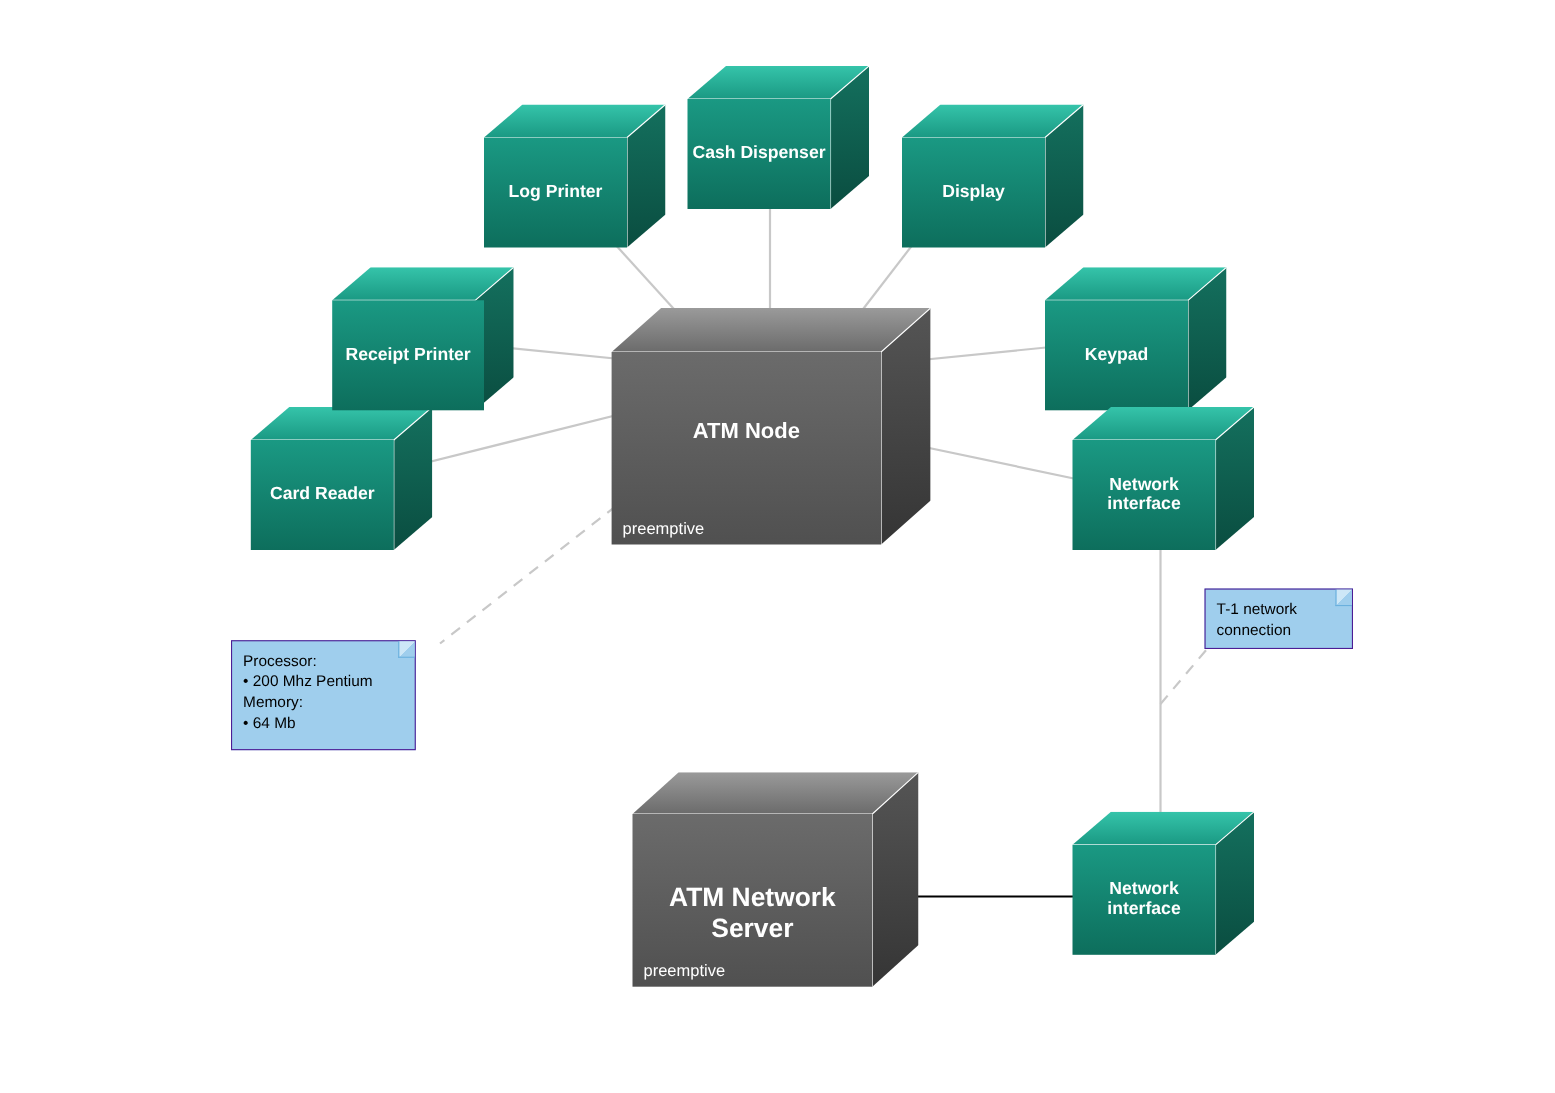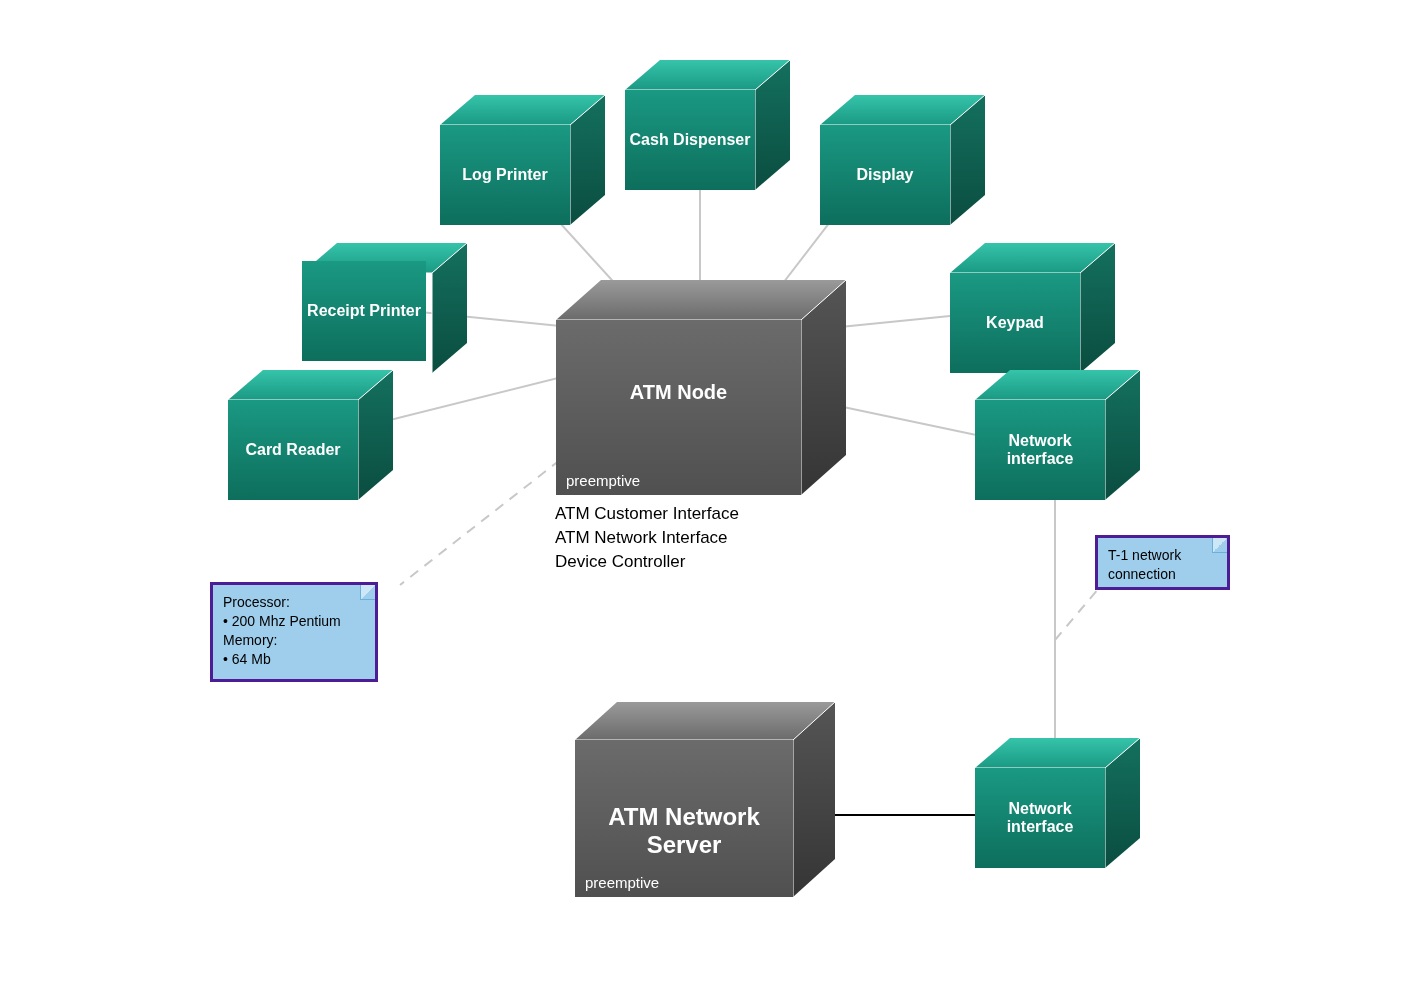--- a/index.html
+++ b/index.html
@@ -38,21 +38,21 @@
   font-size: 16px;
   text-align: center;
   padding: 4px;
   box-sizing: border-box;
 }
 .green .front { background: linear-gradient(to bottom, #1a9983, #0d6e5c); }
 .gray .front { background: linear-gradient(to bottom, #6b6b6b, #505050); }
 .note {
   position: absolute;
   background: #9fceed;
-  border: 3px solid #4c1d95;
+  border: 1px solid #4c1d95;
   font-size: 14px;
   padding: 8px 10px;
   box-sizing: border-box;
   line-height: 1.35;
 }
 .note .fold {
   position: absolute;
   top: 0;
   right: 0;
   width: 14px;
@@ -141,21 +141,21 @@
           </linearGradient>
       <linearGradient id="gs2" x1="0" y1="1" x2="0" y2="0">
             <stop offset="0" stop-color="#0a4d40"></stop>
             <stop offset="1" stop-color="#14705e"></stop>
           </linearGradient>
     </defs>
     <line x1="0" y1="30" x2="130" y2="30" stroke="white" stroke-width="1"></line>
     <line x1="130" y1="30" x2="130" y2="130" stroke="white" stroke-width="1"></line>
     <line x1="130" y1="30" x2="165" y2="0" stroke="white" stroke-width="1"></line>
   </svg>
-  <div class="front" style="left:0;top:18px;width:124px;height:100px;">
+  <div class="front" style="left:0;top:30px;width:138px;height:100px;">
     <span class="front-title">Receipt Printer</span>
   </div>
 </div>
 
 <div class="cube green" style="left:440px; top:95px;">
   <svg width="165" height="130" style="position:absolute;top:0;left:0;" viewBox="0 0 165 130">
     <polygon points="0,30 35,0 165,0 130,30" fill="url(#gt3)"></polygon>
     <polygon points="130,30 165,0 165,100 130,130" fill="url(#gs3)"></polygon>
     <defs>
       <linearGradient id="gt3" x1="0" y1="0" x2="0" y2="1">
@@ -346,19 +346,14 @@
   <div>Memory:</div>
   <div>• 64 Mb</div>
 </div>
 
 <div class="note" style="left:1095px; top:535px; width:135px; height:55px;">
   <div class="fold"></div>
   <div>T-1 network</div>
   <div>connection</div>
 </div>
 
-<div class="caption" style="left:555px; top:502px;">
-  <div>ATM Customer Interface</div>
-  <div>ATM Network Interface</div>
-  <div>Device Controller</div>
-</div>
 
 </div>
 
 </body></html>

